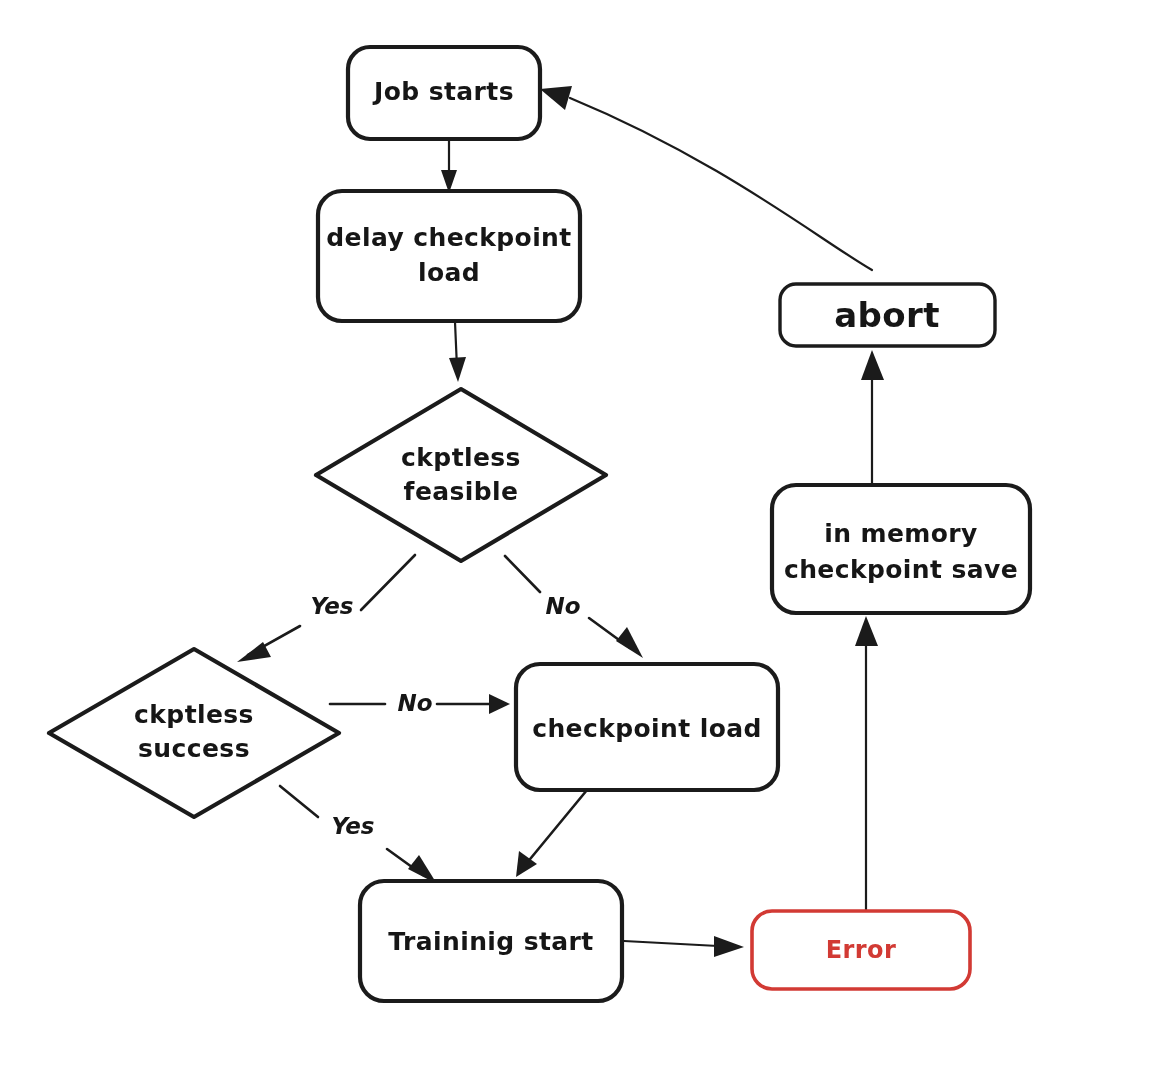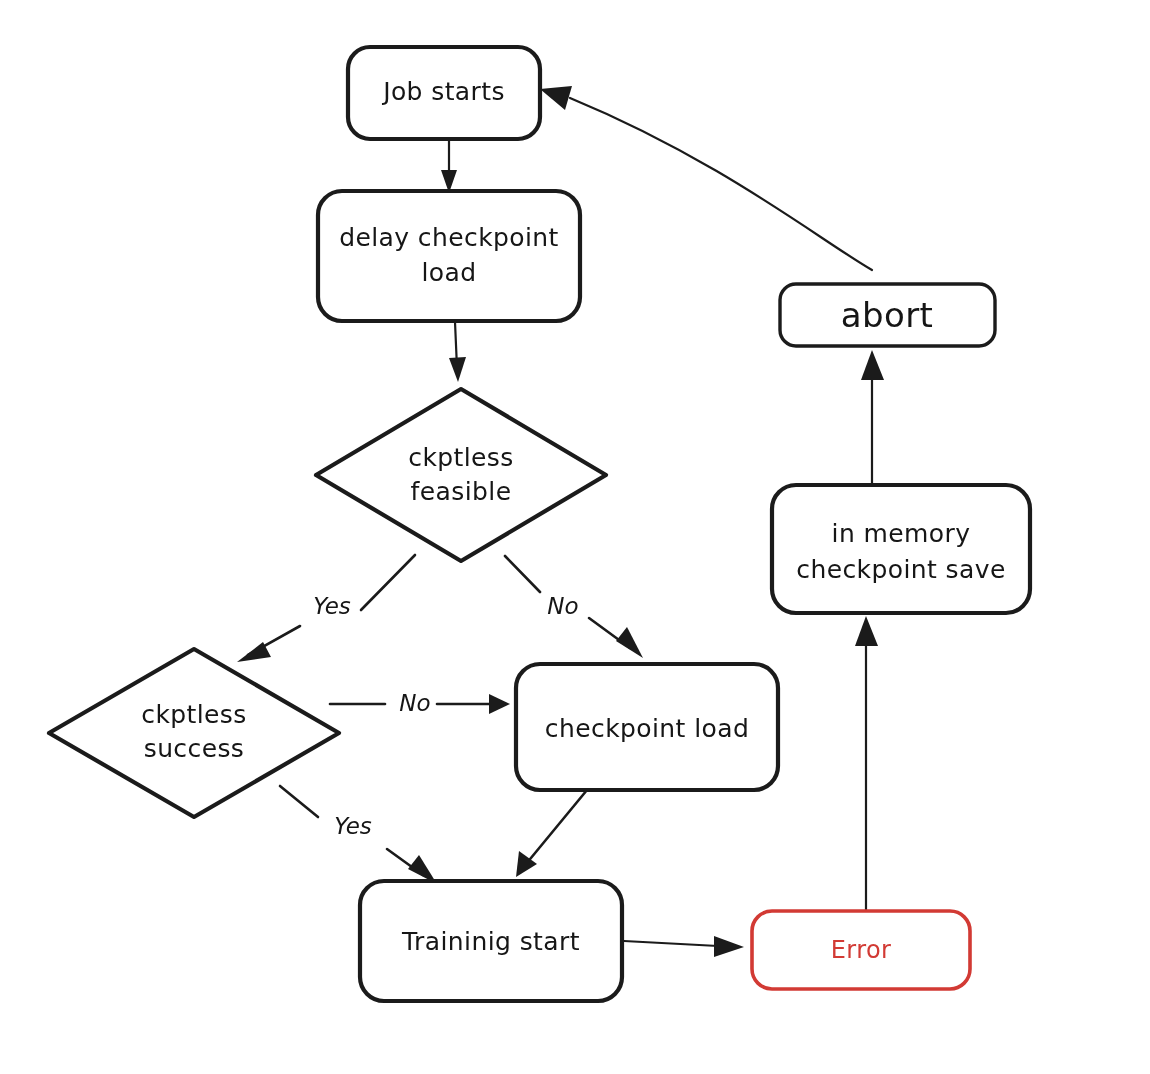--- a/index.html
+++ b/index.html
@@ -7,20 +7,21 @@
     padding: 0;
     background: #ffffff;
   }
   #canvas {
     position: relative;
     width: 1150px;
     height: 1074px;
     background: #ffffff;
     overflow: hidden;
     font-family: "DejaVu Sans", sans-serif;
+    font-weight: bold;
   }
   svg#diagram {
     position: absolute;
     top: 0;
     left: 0;
     width: 1150px;
     height: 1074px;
   }
   .node-shape {
     fill: #ffffff;

